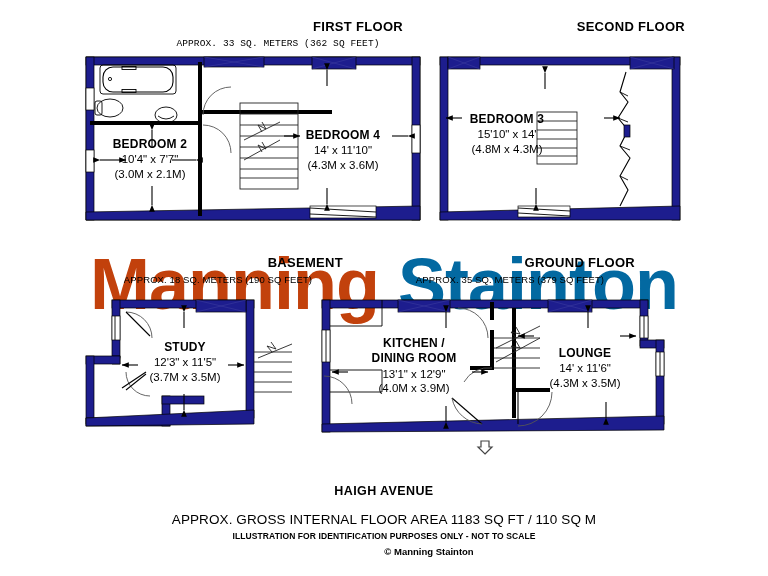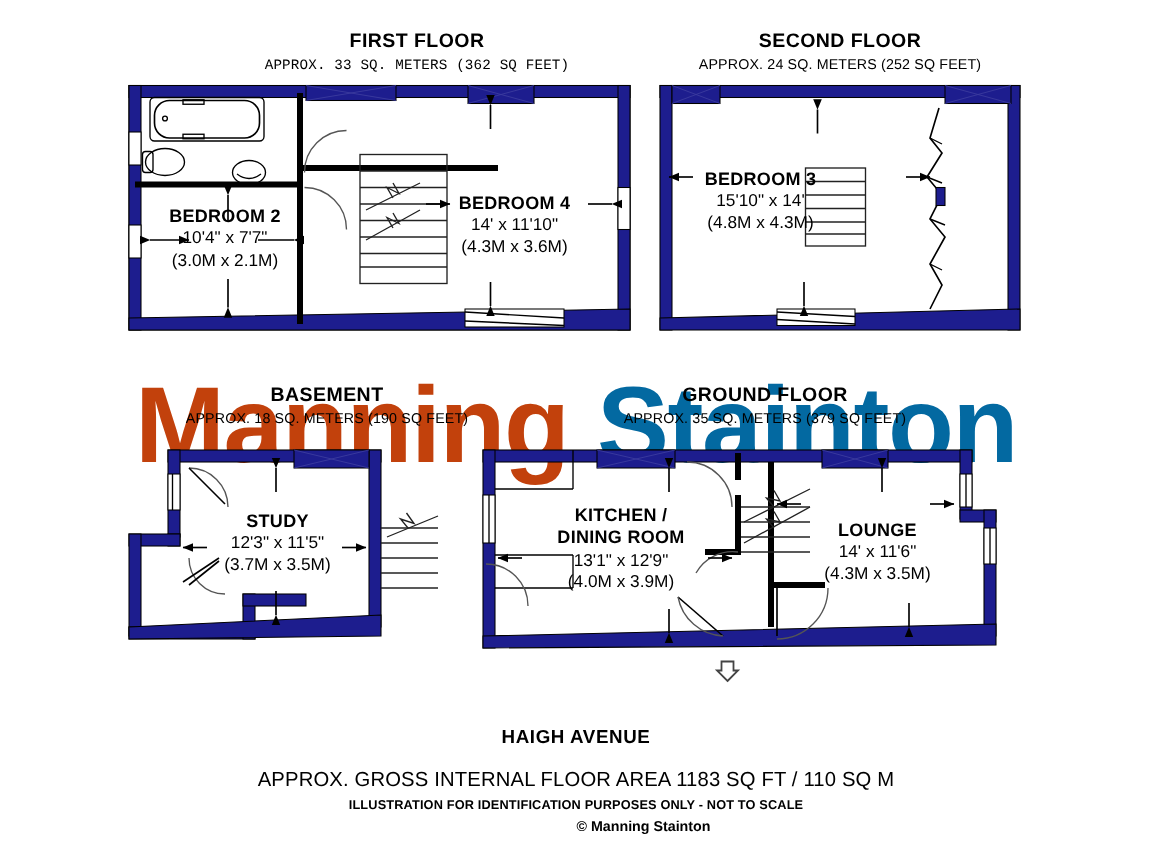--- a/index.html
+++ b/index.html
@@ -38,21 +38,21 @@
 
   svg.plan {
     position: absolute;
     left: 0;
     top: 0;
     z-index: 2;
   }
 
   .floor-title {
     position: absolute;
-    text-align: center;
+    text-align: right;
     font-weight: bold;
     font-size: 13px;
     letter-spacing: 0.3px;
     z-index: 3;
   }
   .floor-sub {
     position: absolute;
     text-align: center;
     font-size: 9.5px;
     letter-spacing: 0.1px;
@@ -355,21 +355,20 @@
         <line class="ar" x1="588" y1="312" x2="588" y2="328" marker-start="url(#ah)"></line>
         <line class="ar" x1="606" y1="418" x2="606" y2="402" marker-start="url(#ah)"></line>
       </g>
     </g>
   </svg>
 
   <div class="floor-title" style="left:153px; top:19px; width:250px;">FIRST FLOOR</div>
   <div class="floor-sub" style="left:153px; top:38px; width:250px;font-family:Liberation Mono, monospace;">APPROX. 33 SQ. METERS (362 SQ FEET)</div>
 
   <div class="floor-title" style="left:435px; top:19px; width:250px;">SECOND FLOOR</div>
-  <div class="floor-sub" style="left:435px; top:38px; width:250px;">APPROX. 24 SQ. METERS (252 SQ FEET)</div>
 
   <div class="floor-title" style="left:93px; top:255px; width:250px;">BASEMENT</div>
   <div class="floor-sub" style="left:93px; top:274px; width:250px;">APPROX. 18 SQ. METERS (190 SQ FEET)</div>
 
   <div class="floor-title" style="left:385px; top:255px; width:250px;">GROUND FLOOR</div>
   <div class="floor-sub" style="left:385px; top:274px; width:250px;text-align:center;">APPROX. 35 SQ. METERS (379 SQ FEET)</div>
 
   <div class="room-label" style="left:95px; top:137px; width:110px;">
     <div class="room-name">BEDROOM 2</div>
     <div class="room-dim">10'4" x 7'7"</div>

